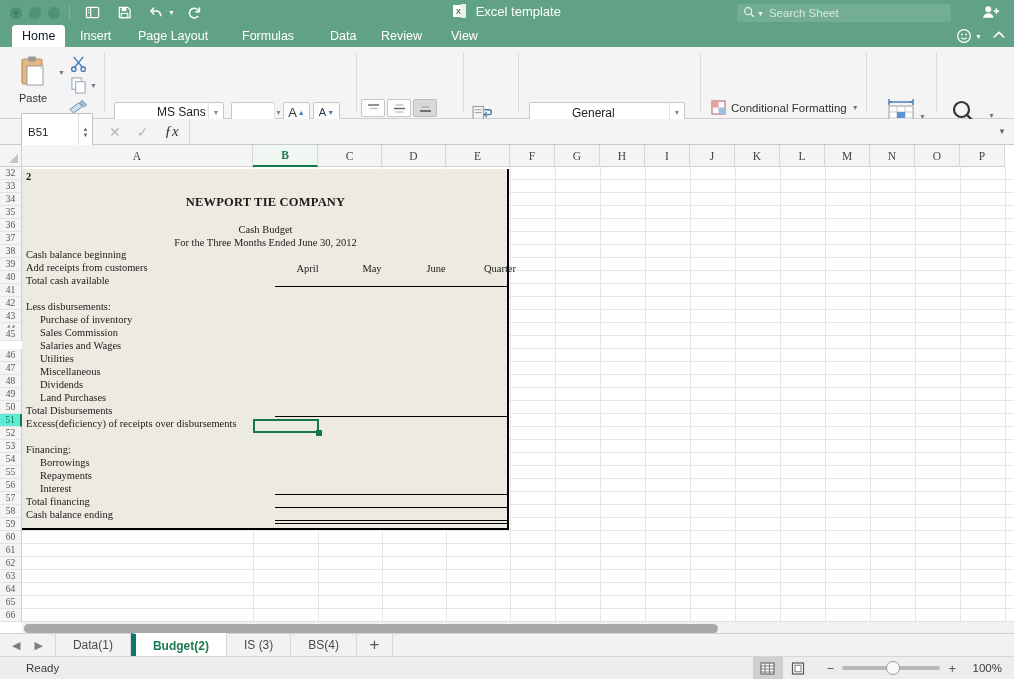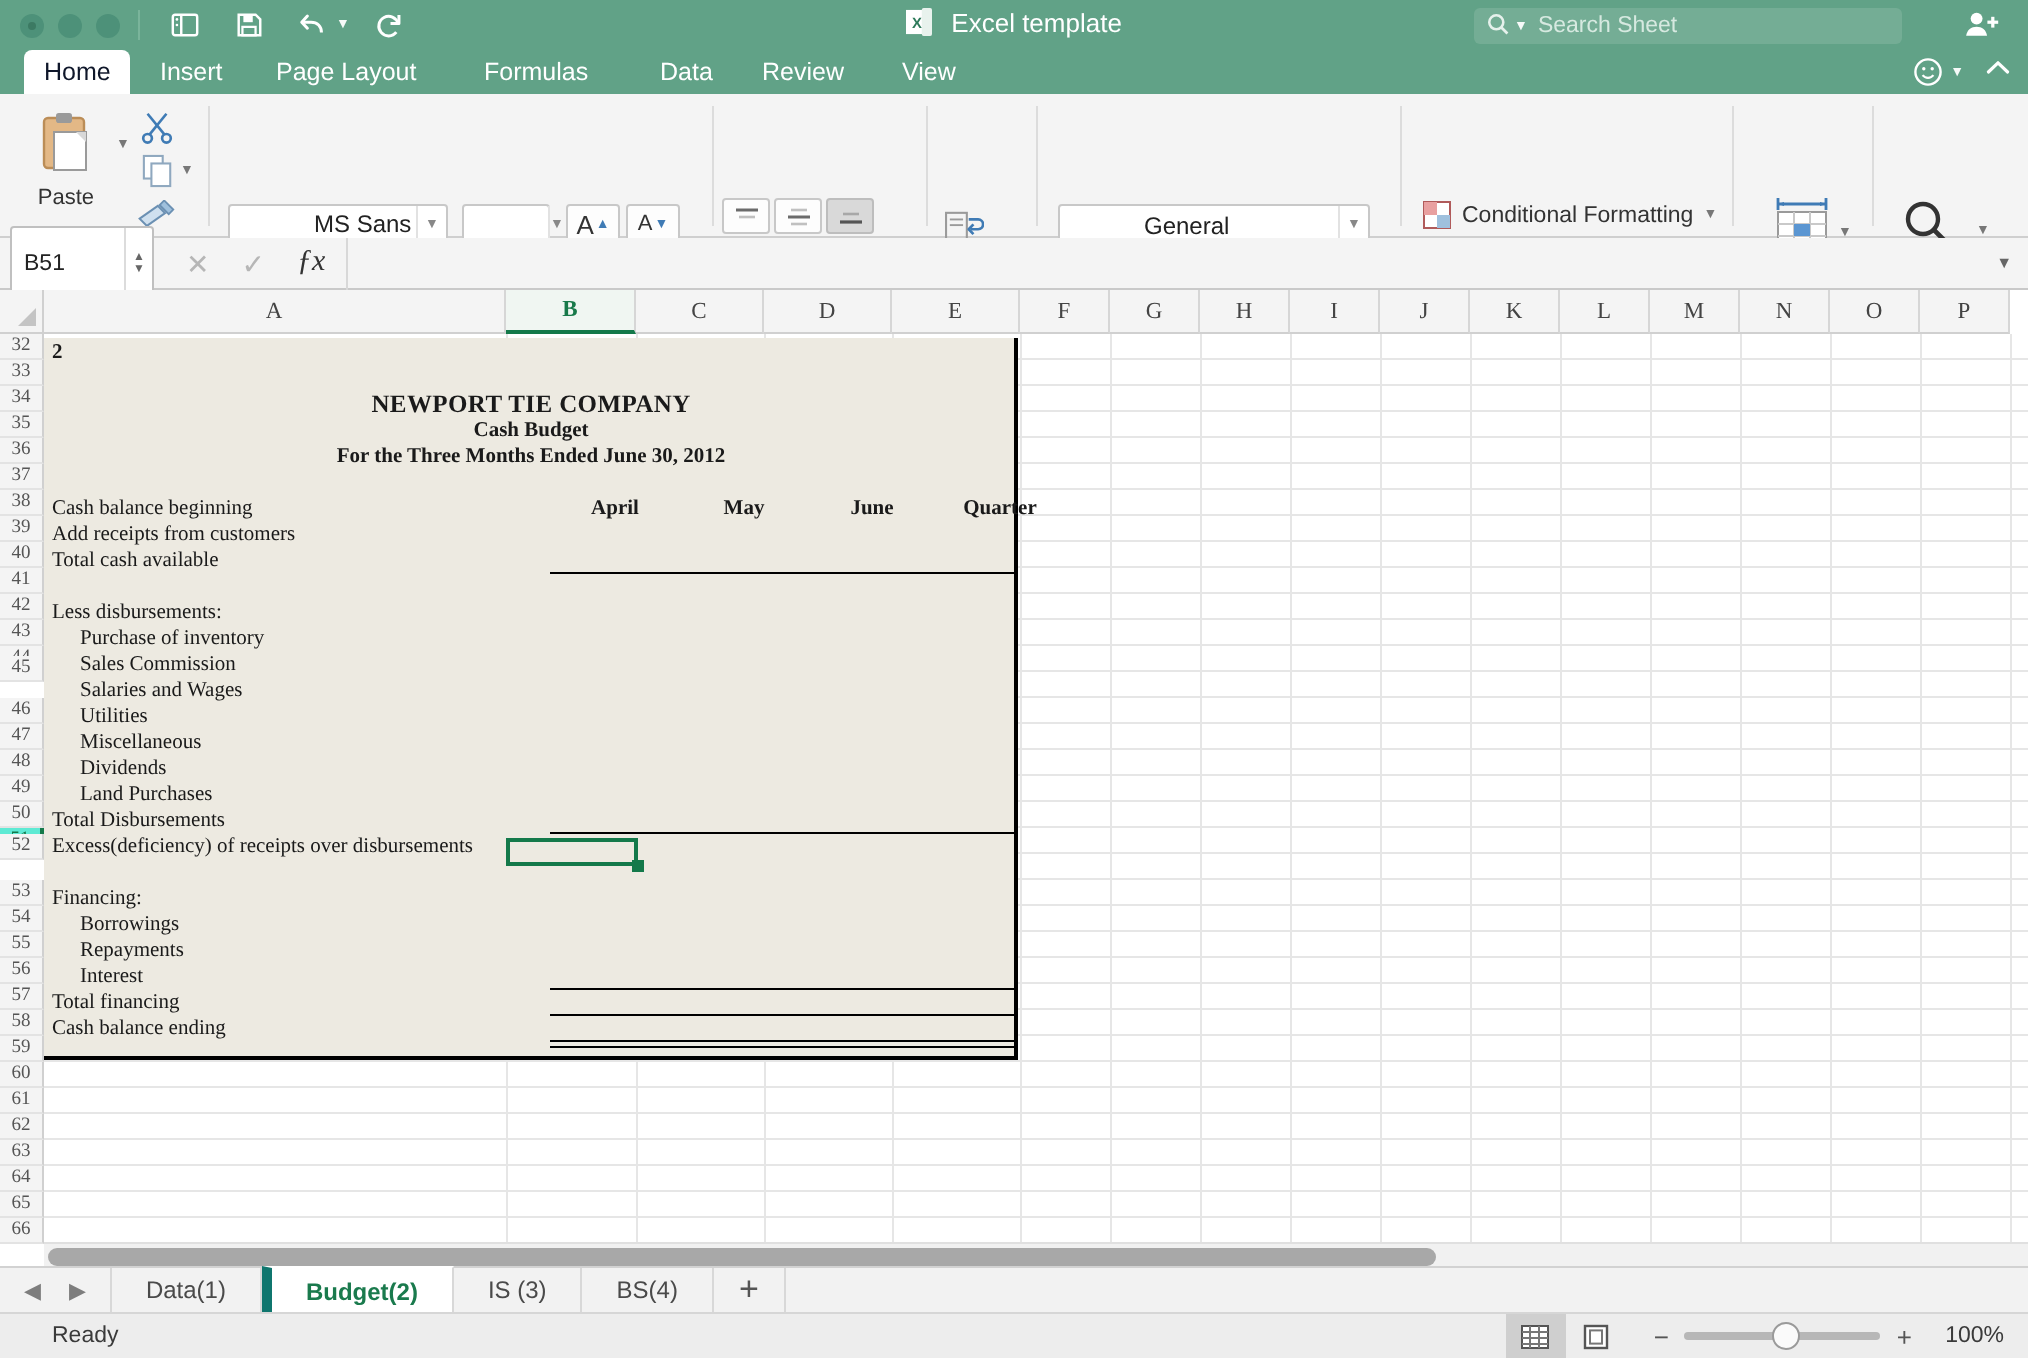--- a/index.html
+++ b/index.html
@@ -100,21 +100,21 @@
   .bigbtn { position: absolute; text-align: center; width: 46px; }
   .bigbtn .lbl { font-size: 11px; color: #333; margin-top: 2px; }
 
   
   .fxbar {
     position: absolute; top: 119px; left: 0; width: 1014px; height: 26px;
     background: #f4f4f4; border-bottom: 1px solid #c9c9c9;
     display: flex; align-items: center;
   }
   .namebox {
-    margin-left: 5px; width: 72px; height: 37px; background: #fff;
+    margin-left: 21px; width: 72px; height: 37px; background: #fff;
     border: 1px solid #c0c0c0; border-radius: 2px;
     display: flex; align-items: center; font-size: 11.5px; color: #222; padding-left: 6px;
   }
   .spin { margin-left: auto; width: 14px; display: flex; flex-direction: column;
           align-items: center; justify-content: center; color: #666;
           border-left: 1px solid #dcdcdc; height: 100%; }
   .spin span { font-size: 6px; line-height: 6px; }
   .fx-actions { display: flex; align-items: center; gap: 16px; margin-left: 16px; color: #b6b6b6; }
   .fx-actions .fxi { font-size: 14px; }
   .fx-fx { color: #333; font-style: italic; font-family: "Liberation Serif", serif; font-size: 15px; }
@@ -160,21 +160,21 @@
     position: absolute; background: #edeae1;
     border-right: 2px solid #000; border-bottom: 2px solid #000;
   }
   .cell {
     position: absolute; font-family: "Liberation Serif", serif;
     font-size: 10.5px; color: #1a1a1a; white-space: nowrap; line-height: 13px;
   }
   .cell.ctr { text-align: center; }
   .cell.bold { font-weight: bold; }
   .cell.title { font-size: 12.5px; font-weight: bold; letter-spacing: .2px; }
-  .cell.sub { font-size: 10.5px; font-weight: bold; }
+  .cell.sub { font-size: 10.5px; font-weight: normal; margin-top: 14px; }
   .rule { position: absolute; background: #000; height: 1px; }
 
   .selcell {
     position: absolute; border: 2px solid #14794a; background: transparent; z-index: 6;
   }
   .selhandle {
     position: absolute; width: 6px; height: 6px; background: #14794a; z-index: 7;
   }
 
   
@@ -667,21 +667,21 @@
       <div class="rowhead" style="top: 152px;">42</div>
       <div class="rowhead" style="top: 165px;">43</div>
       <div class="rowhead" style="top: 178px;">44</div>
       <div class="rowhead" style="top: 183px;">45</div>
       <div class="rowhead" style="top: 204px;">46</div>
       <div class="rowhead" style="top: 217px;">47</div>
       <div class="rowhead" style="top: 230px;">48</div>
       <div class="rowhead" style="top: 243px;">49</div>
       <div class="rowhead" style="top: 256px;">50</div>
       <div class="rowhead sel" style="top: 269px;">51</div>
-      <div class="rowhead" style="top: 272px; text-align: center;">52</div>
+      <div class="rowhead" style="top: 282px; text-align: center;">52</div>
       <div class="rowhead" style="top: 295px;">53</div>
       <div class="rowhead" style="top: 308px;">54</div>
       <div class="rowhead" style="top: 321px;">55</div>
       <div class="rowhead" style="top: 334px;">56</div>
       <div class="rowhead" style="top: 347px;">57</div>
       <div class="rowhead" style="top: 360px;">58</div>
       <div class="rowhead" style="top: 373px;">59</div>
       <div class="rowhead" style="top: 386px;">60</div>
       <div class="rowhead" style="top: 399px;">61</div>
       <div class="rowhead" style="top: 412px;">62</div>

